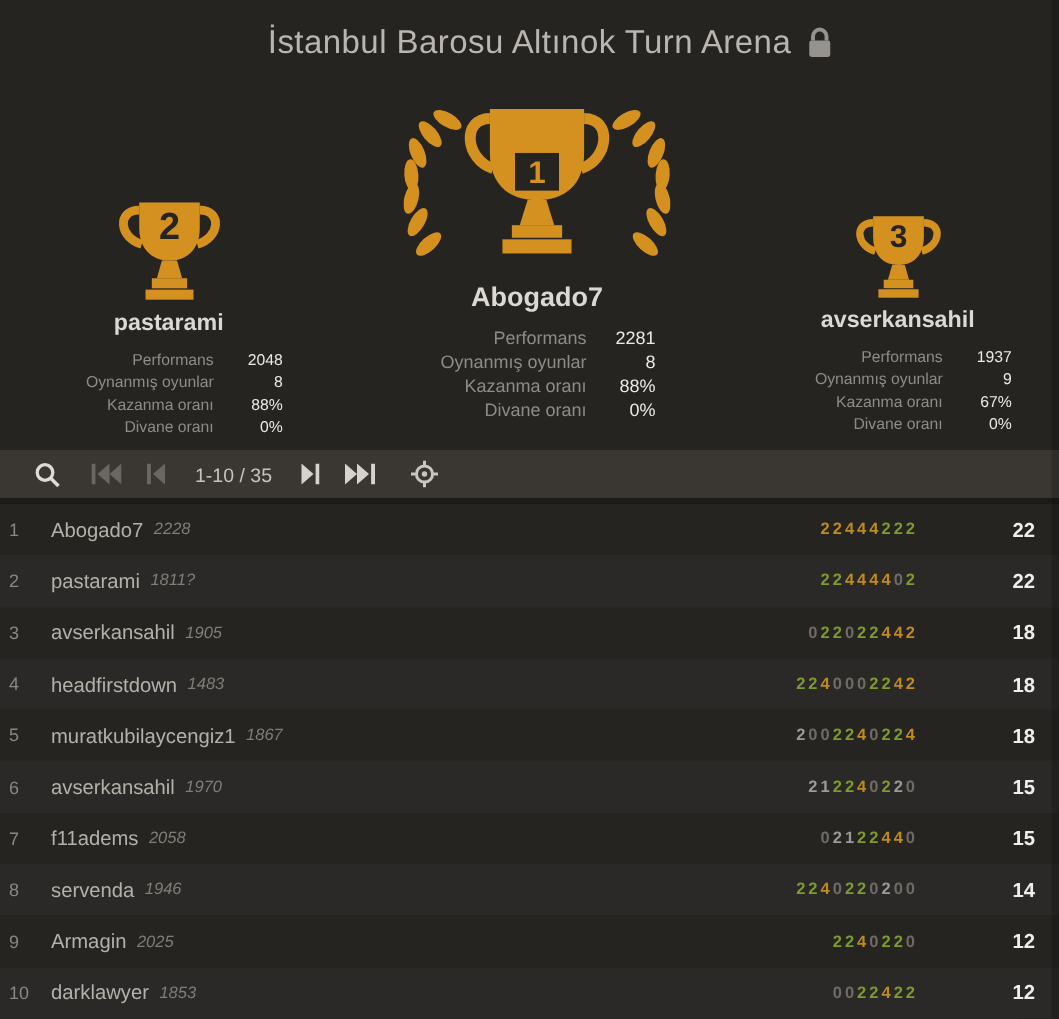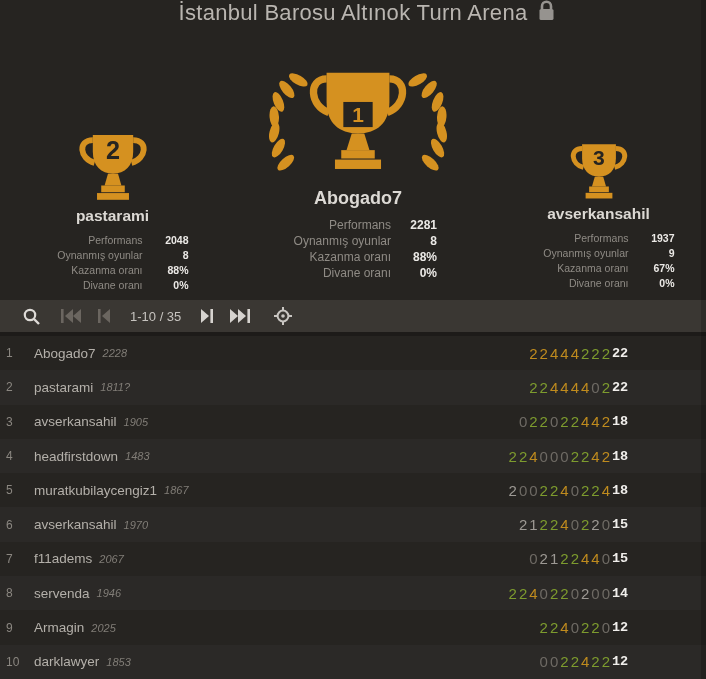--- a/index.html
+++ b/index.html
@@ -6,59 +6,59 @@
   body{
     width:706px;height:679px;
     background:#262421;
     font-family:"Liberation Sans",sans-serif;
     color:#b4b0aa;
     position:relative;
     overflow:hidden;
   }
   
   .header{
-    height:56px;display:flex;align-items:flex-start;justify-content:center;gap:11px;margin-left:28px;
+    height:56px;display:flex;align-items:center;justify-content:center;gap:11px;margin-left:28px;
   }
   .title{font-size:22px;color:#b9b5b0;letter-spacing:.3px;}
   
   .podium{height:244px;display:flex;}
   .pod{display:flex;flex-direction:column;align-items:center;}
   .pod-2{width:225px;padding-top:74px;}
   .pod-1{flex:1;padding-top:10px;}
   .pod-3{width:215px;padding-top:84px;}
   .pod-name{font-weight:bold;color:#dcd9d4;}
   .pod-1 .pod-name{font-size:18px;margin-top:4px;}
   .pod-2 .pod-name,.pod-3 .pod-name{font-size:15.5px;margin-top:3px;}
   .stats{margin-top:8px;}
   .pod-1 .stats{width:158px;font-size:12px;}
   .pod-2 .stats,.pod-3 .stats{width:152px;font-size:10.5px;}
   .stat-row{display:flex;line-height:16px;}
   .pod-2 .stat-row,.pod-3 .stat-row{line-height:15px;}
   .stat-label{flex:1;text-align:right;color:#8f8b85;}
-  .stat-value{width:46px;text-align:right;font-weight:bold;color:#ebe9e6;}
+  .stat-value{width:46px;text-align:right;font-weight:normal;color:#ebe9e6;}
   
   .toolbar{
     height:32px;background:#3a3733;display:flex;align-items:center;
     padding-left:14px;border-bottom:4px solid #1d1b19;
   }
   .tbtn{display:flex;align-items:center;justify-content:center;height:32px;cursor:pointer;}
   .tb-search{width:34px;}
   .tb-nav{width:34px;}
   .pagination{color:#c6c3bf;font-size:13px;margin:0 8px;}
   .tb-target{width:40px;margin-left:6px;}
   
   .standings{position:absolute;top:336px;left:0;right:0;bottom:0;}
   .srow{height:34.3px;display:flex;align-items:center;cursor:pointer;}
   .srow.even{background:#2b2927;}
   .srank{width:24px;padding-left:6px;font-size:12px;color:#8b8781;}
   .sname{font-size:13.5px;color:#b4b0aa;margin-left:4px;}
   .srating{font-size:11px;font-style:italic;color:#817d77;margin-left:7px;}
   .sspacer{flex:1;}
-  .sscores{font-size:15px;font-weight:normal;letter-spacing:2px;white-space:nowrap;}
-  .stotal{width:78px;padding-right:16px;font-size:13.5px;font-weight:bold;color:#f0eeeb;font-family:Liberation Mono, monospace;}
+  .sscores{font-size:11px;font-weight:bold;letter-spacing:2px;white-space:nowrap;}
+  .stotal{width:78px;text-align:right;padding-right:16px;font-size:13.5px;font-weight:bold;color:#f0eeeb;}
   
   .edge{position:absolute;top:0;right:0;width:5px;height:679px;background:rgba(0,0,0,.18);}
 </style>
 </head>
 <body>
 
 <div class="header">
   <span class="title">İstanbul Barosu Altınok Turn Arena</span>
   <svg width="17" height="21" viewBox="0 0 17 21">
     <path d="M4 9 V6.2 a4.5 4.5 0 0 1 9 0 V9" fill="none" stroke="#96938f" stroke-width="2.6"></path>
@@ -274,21 +274,21 @@
       <span class="srank">6</span>
       <span class="sname">avserkansahil</span>
       <span class="srating">1970</span>
       <span class="sspacer"></span>
       <span class="sscores"><span style="color: rgb(157, 153, 148);">2</span><span style="color: rgb(157, 153, 148);">1</span><span style="color: rgb(125, 155, 46);">2</span><span style="color: rgb(125, 155, 46);">2</span><span style="color: rgb(191, 139, 30);">4</span><span style="color: rgb(110, 106, 100);">0</span><span style="color: rgb(125, 155, 46);">2</span><span style="color: rgb(157, 153, 148);">2</span><span style="color: rgb(110, 106, 100);">0</span></span>
       <span class="stotal">15</span>
     </div>
     <div class="srow">
       <span class="srank">7</span>
       <span class="sname">f11adems</span>
-      <span class="srating">2067</span>
+      <span class="srating">2058</span>
       <span class="sspacer"></span>
       <span class="sscores"><span style="color: rgb(110, 106, 100);">0</span><span style="color: rgb(157, 153, 148);">2</span><span style="color: rgb(157, 153, 148);">1</span><span style="color: rgb(125, 155, 46);">2</span><span style="color: rgb(125, 155, 46);">2</span><span style="color: rgb(191, 139, 30);">4</span><span style="color: rgb(191, 139, 30);">4</span><span style="color: rgb(110, 106, 100);">0</span></span>
       <span class="stotal">15</span>
     </div>
     <div class="srow even">
       <span class="srank">8</span>
       <span class="sname">servenda</span>
       <span class="srating">1946</span>
       <span class="sspacer"></span>
       <span class="sscores"><span style="color: rgb(125, 155, 46);">2</span><span style="color: rgb(125, 155, 46);">2</span><span style="color: rgb(191, 139, 30);">4</span><span style="color: rgb(110, 106, 100);">0</span><span style="color: rgb(125, 155, 46);">2</span><span style="color: rgb(125, 155, 46);">2</span><span style="color: rgb(110, 106, 100);">0</span><span style="color: rgb(157, 153, 148);">2</span><span style="color: rgb(110, 106, 100);">0</span><span style="color: rgb(110, 106, 100);">0</span></span>

